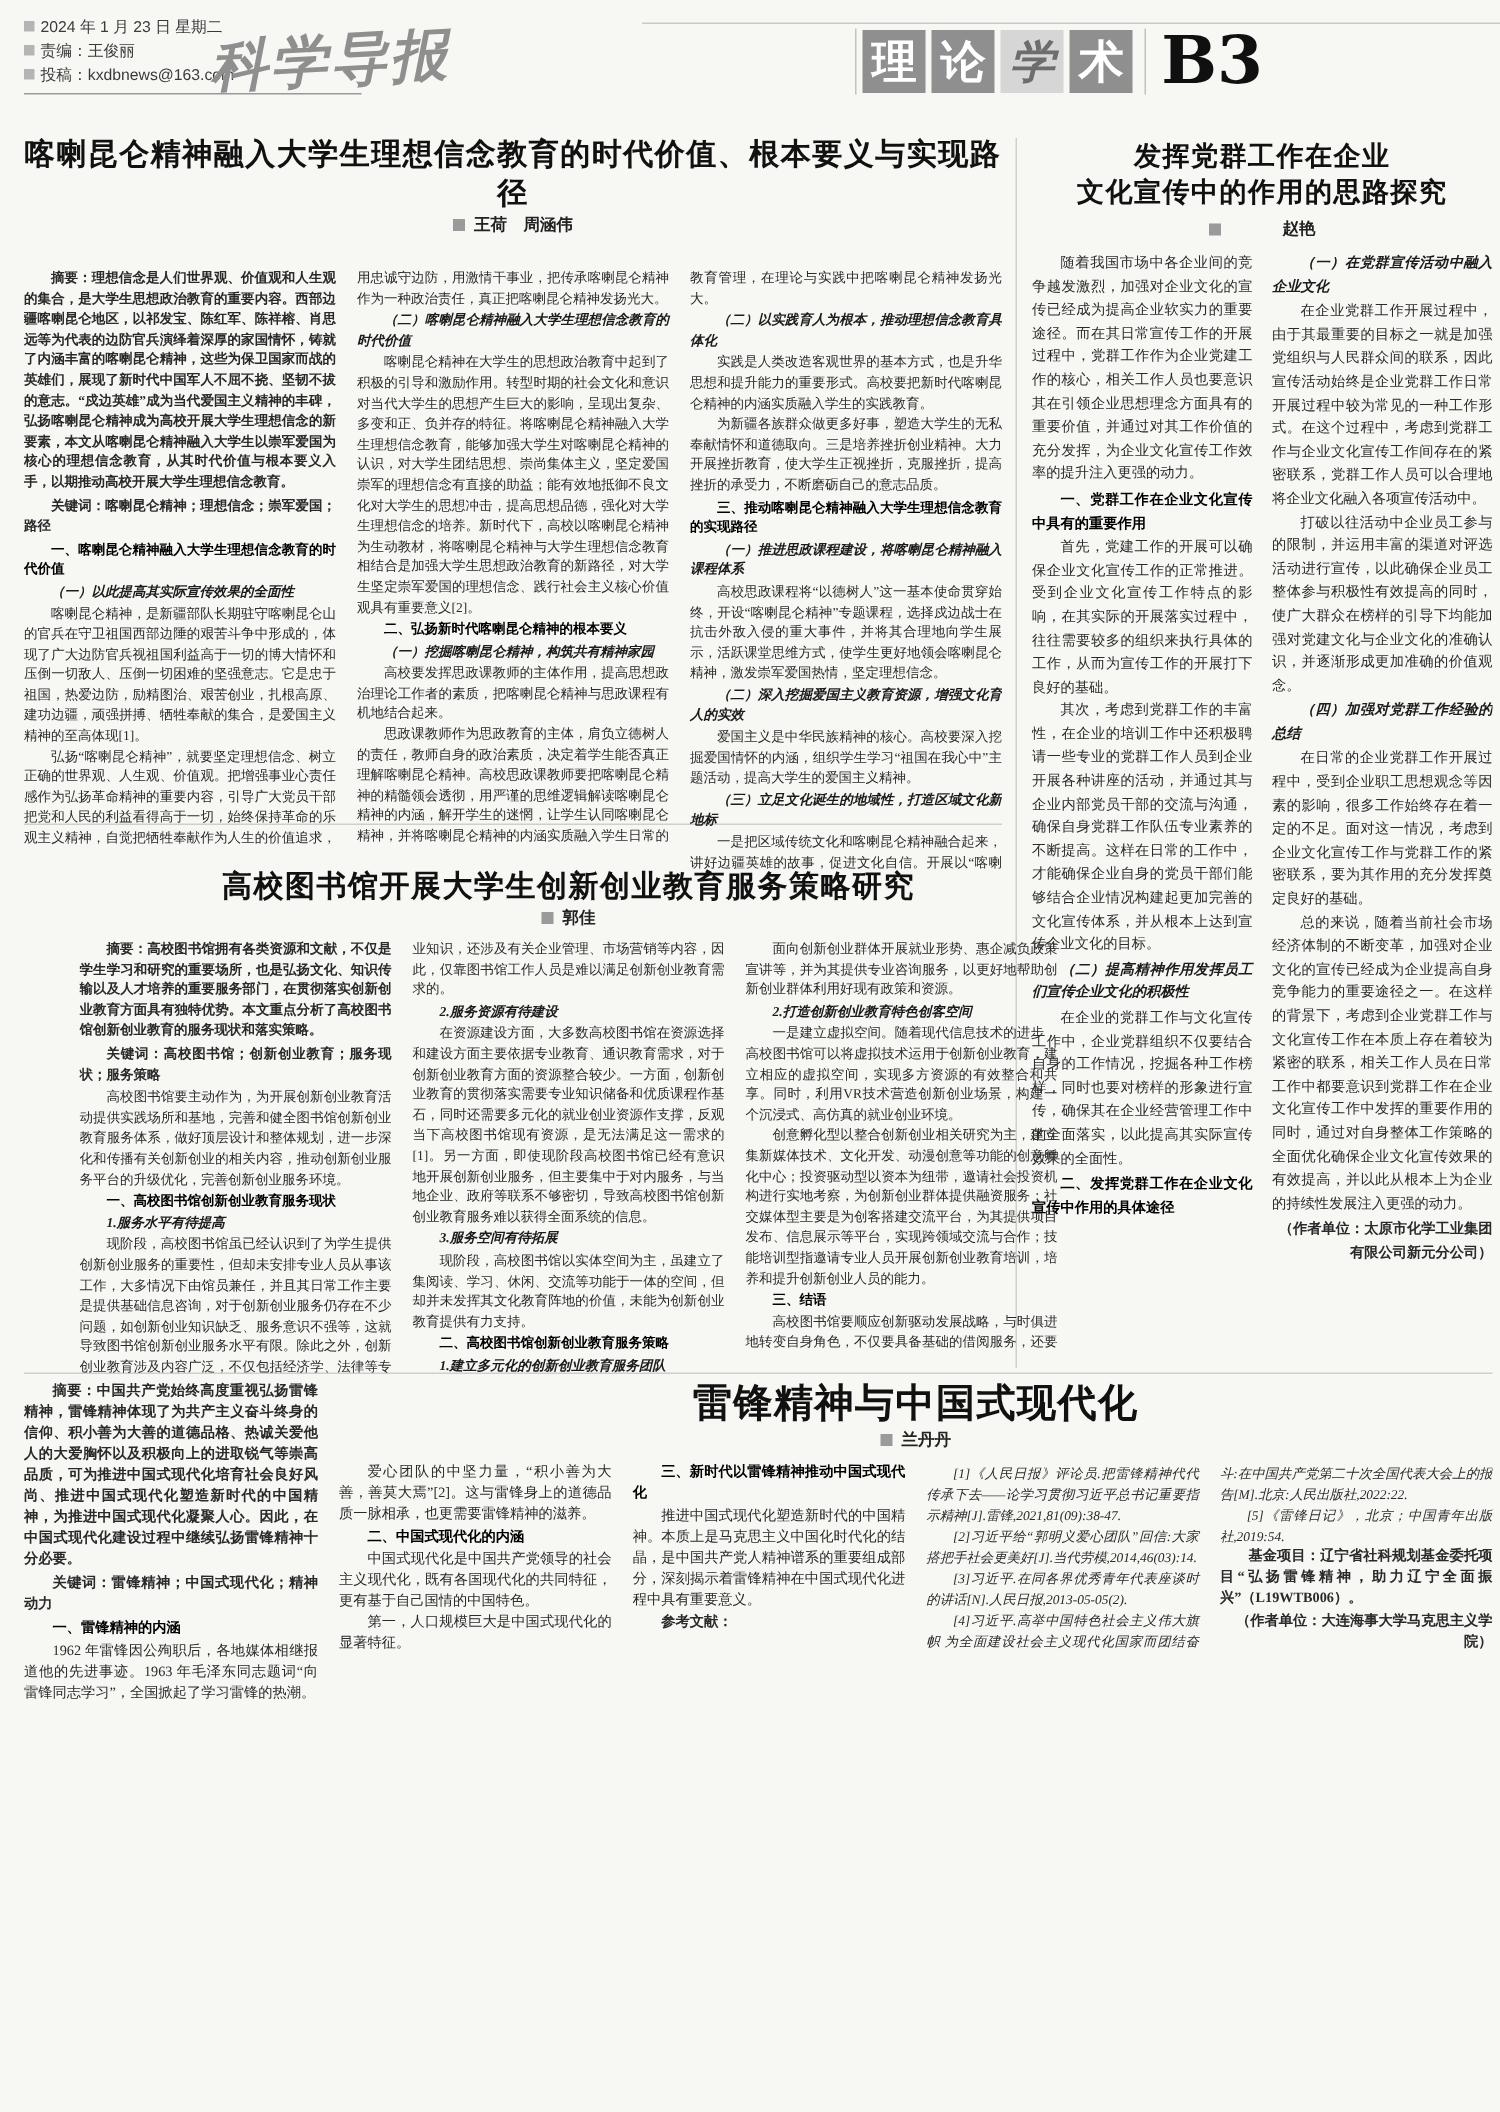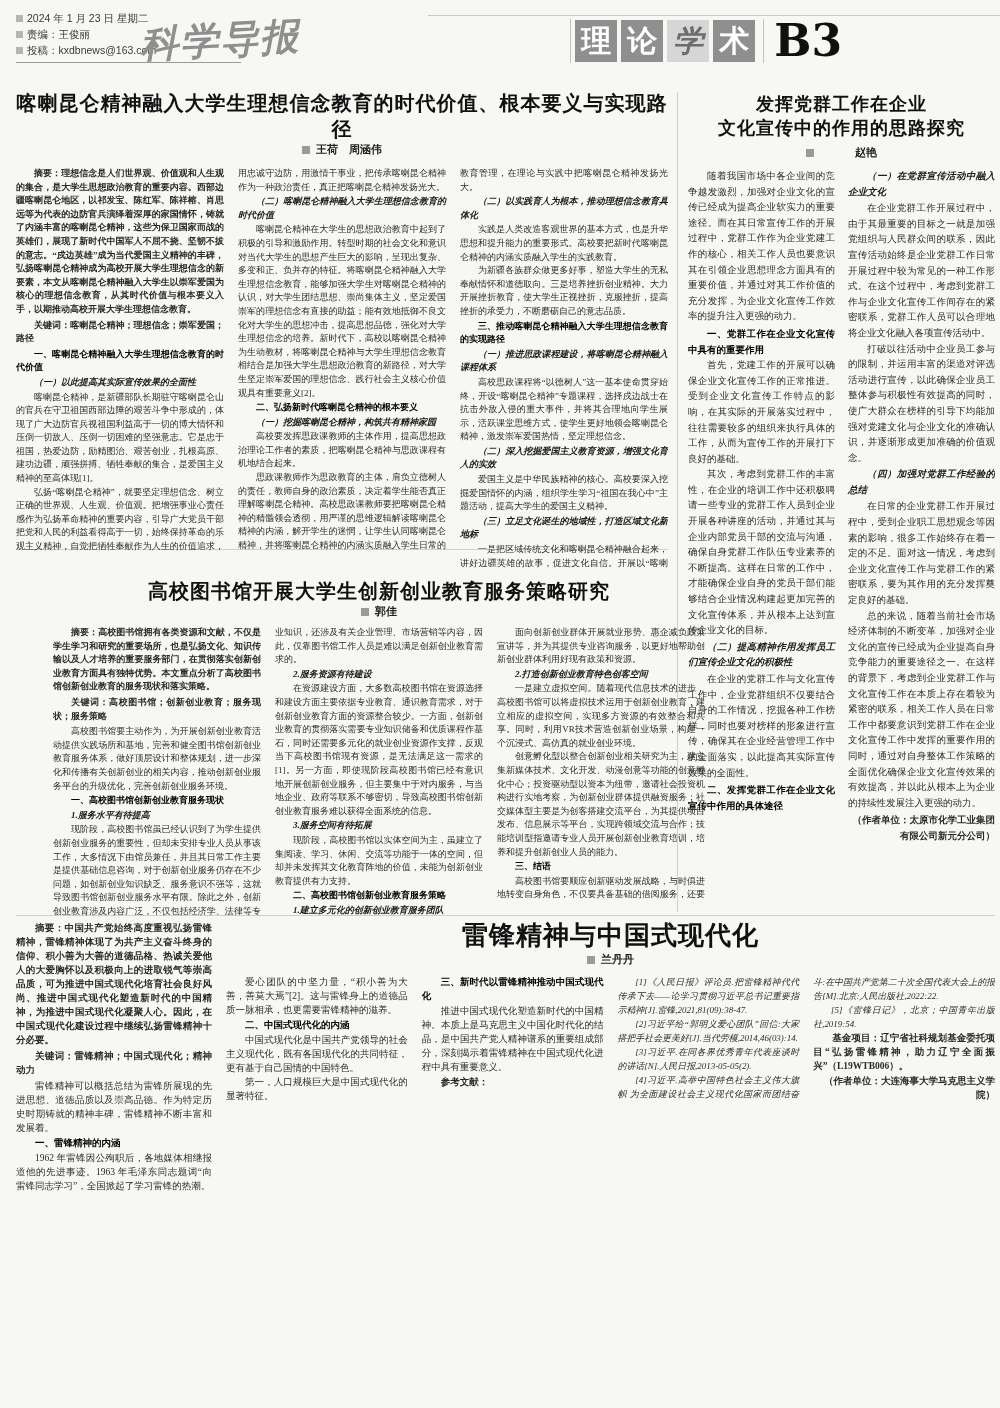--- a/index.html
+++ b/index.html
@@ -47,21 +47,21 @@
   .blk-h2{font-weight:bold;color:#1c1c1c;text-indent:2em;margin:1px 0;font-style:italic;}
   .blk-num{font-weight:bold;color:#1c1c1c;text-indent:2em;margin:1px 0;font-style:italic;}
   .blk-p{text-indent:2em;margin:0;}
   .blk-refh{font-family:"Liberation Sans",sans-serif;font-weight:bold;text-indent:2em;margin:1px 0;}
   .blk-ref{font-style:italic;text-indent:2em;margin:0;font-size:.94em;}
   .blk-fund{font-weight:bold;text-indent:2em;margin:0;}
   .blk-affil{font-family:"Liberation Sans",sans-serif;font-weight:bold;text-align:right;margin:1px 0;}
   
   .a1{left:16px;top:90px;width:652px;height:458px;}
   .a1 .a-title{font-size:20px;line-height:26px;}
-  .a1 .cols{margin-top:10px;font-size:9px;line-height:13.6px;height:404px;}
+  .a1 .cols{margin-top:22px;font-size:9px;line-height:13.6px;height:404px;}
   .a2{left:688px;top:92px;width:307px;height:820px;}
   .a2 .a-title{font-size:18px;line-height:24px;}
   .a2 .cols{margin-top:9px;font-size:9.5px;line-height:15.6px;height:726px;}
   .a3{left:16px;top:578px;width:652px;height:362px;margin-left:37px;}
   .a3 .a-title{font-size:20px;line-height:26px;}
   .a3 .cols{margin-top:7px;font-size:9px;line-height:13.6px;height:300px;}
   .a4{left:16px;top:918px;width:979px;height:486px;}
   .a4-left{position:absolute;left:0;top:3px;width:196px;height:480px;
     font-size:9.5px;line-height:14px;text-align:justify;overflow:hidden;}
   .a4-main{position:absolute;left:210px;top:0;width:769px;height:486px;}
@@ -178,21 +178,20 @@
       <div class="blk-p">创意孵化型以整合创新创业相关研究为主，建立集新媒体技术、文化开发、动漫创意等功能的创意孵化中心；投资驱动型以资本为纽带，邀请社会投资机构进行实地考察，为创新创业群体提供融资服务；社交媒体型主要是为创客搭建交流平台，为其提供项目发布、信息展示等平台，实现跨领域交流与合作；技能培训型指邀请专业人员开展创新创业教育培训，培养和提升创新创业人员的能力。</div>
       <div class="blk-h1">三、结语</div>
       <div class="blk-p">高校图书馆要顺应创新驱动发展战略，与时俱进地转变自身角色，不仅要具备基础的借阅服务，还要充分发挥其自身的资源优势，不断提高创新创业服务水平，进而为开展创新创业教育贡献力量。</div>
     </div>
 </section>
 
 <section class="article a4">
   <div class="a4-left">
       <div class="blk-abs">摘要：中国共产党始终高度重视弘扬雷锋精神，雷锋精神体现了为共产主义奋斗终身的信仰、积小善为大善的道德品格、热诚关爱他人的大爱胸怀以及积极向上的进取锐气等崇高品质，可为推进中国式现代化培育社会良好风尚、推进中国式现代化塑造新时代的中国精神，为推进中国式现代化凝聚人心。因此，在中国式现代化建设过程中继续弘扬雷锋精神十分必要。</div>
       <div class="blk-kw">关键词：雷锋精神；中国式现代化；精神动力</div>
-      <div class="blk-p">雷锋精神可以概括总结为雷锋所展现的先进思想、道德品质以及崇高品德。作为特定历史时期铸就的精神丰碑，雷锋精神不断丰富和发展着。</div>
       <div class="blk-h1">一、雷锋精神的内涵</div>
       <div class="blk-p">1962 年雷锋因公殉职后，各地媒体相继报道他的先进事迹。1963 年毛泽东同志题词“向雷锋同志学习”，全国掀起了学习雷锋的热潮。</div>
     </div>
   <div class="a4-main">
     <div class="a-title">雷锋精神与中国式现代化</div>
     <div class="byline">
       <span class="bmark"></span>
       <span>兰丹丹</span>
     </div>
     <div class="cols cols4">

